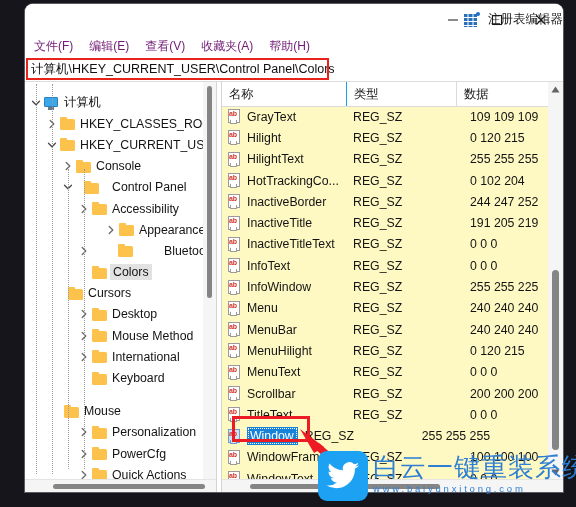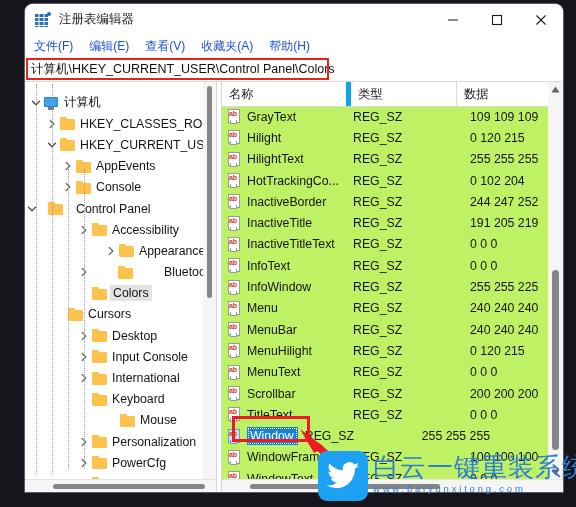--- a/index.html
+++ b/index.html
@@ -29,20 +29,21 @@
     overflow: hidden;
   }
 
   
   #titlebar {
     position: relative;
     height: 31px;
     background: #ffffff;
     display: flex;
     align-items: center;
+    justify-content: flex-end;
   }
   #app-icon {
     margin-left: 10px;
     width: 16px;
     height: 16px;
     position: relative;
     flex: 0 0 auto;
   }
   #app-icon .grid {
     position: absolute;
@@ -87,21 +88,21 @@
   
   #menubar {
     height: 22px;
     display: flex;
     align-items: center;
     padding-left: 9px;
     background: #ffffff;
   }
   .menu-item {
     font-size: 12px;
-    color: #1d4ed8;
+    color: #701a75;
     margin-right: 16px;
     white-space: nowrap;
     cursor: default;
   }
 
   
   #addrbar-wrap {
     position: relative;
     height: 24px;
     background: #ffffff;
@@ -262,42 +263,42 @@
     border-right: 1px solid #d4d4d4;
     height: 411px;
     flex: 0 0 auto;
   }
 
   
   #list-pane {
     position: relative;
     flex: 1 1 auto;
     height: 411px;
-    background: #bef264;
+    background: #fef9c3;
     overflow: hidden;
   }
   #list-header {
     position: relative;
     height: 24px;
     background: #ffffff;
     border-bottom: 1px solid #dadada;
     display: flex;
     align-items: center;
   }
   .hcell {
     font-size: 12.3px;
     color: #141414;
     padding-left: 7px;
     height: 24px;
     line-height: 24px;
     box-sizing: border-box;
     white-space: nowrap;
   }
   .hcell.name  { width: 124px; }
-  .hcell.type  { width: 110px; border-left: 5px solid #0ea5e9; }
+  .hcell.type  { width: 110px; border-left: 1px solid #0ea5e9; }
   .hcell.data  { width: 90px;  border-left: 1px solid #dadada; }
 
   #rows {
     position: absolute;
     left: 0; top: 24px;
     right: 0;
     width: 100%;
   }
   .row {
     position: relative;
@@ -566,35 +567,23 @@
             <div class="tnode" style="padding-left: 36px;">
               <div class="twisty">
                 <svg width="10" height="10" viewBox="0 0 10 10">
                   <polyline points="3.2,1.5 6.8,5 3.2,8.5" fill="none" stroke="#6a6a6a" stroke-width="1.3" stroke-linecap="round" stroke-linejoin="round"></polyline>
                 </svg>
               </div>
               <div class="tfolder">
                 <div class="tab"></div>
                 <div class="body"></div>
               </div>
-              <div class="tlabel">AppEvents</div>
-            </div>
-            <div class="tnode" style="padding-left: 36px;">
-              <div class="twisty">
-                <svg width="10" height="10" viewBox="0 0 10 10">
-                  <polyline points="3.2,1.5 6.8,5 3.2,8.5" fill="none" stroke="#6a6a6a" stroke-width="1.3" stroke-linecap="round" stroke-linejoin="round"></polyline>
-                </svg>
-              </div>
-              <div class="tfolder">
-                <div class="tab"></div>
-                <div class="body"></div>
-              </div>
               <div class="tlabel">Console</div>
             </div>
-            <div class="tnode" style=" gap: 8px;">
+            <div class="tnode" style="padding-left: 36px; gap: 8px;">
               <div class="twisty">
                 <svg width="10" height="10" viewBox="0 0 10 10">
                   <polyline points="1.5,3.2 5,6.8 8.5,3.2" fill="none" stroke="#4a4a4a" stroke-width="1.3" stroke-linecap="round" stroke-linejoin="round"></polyline>
                 </svg>
               </div>
               <div class="tfolder">
                 <div class="tab"></div>
                 <div class="body"></div>
               </div>
               <div class="tlabel">Control Panel</div>
@@ -666,21 +655,21 @@
             <div class="tnode" style="padding-left: 52px;">
               <div class="twisty">
                 <svg width="10" height="10" viewBox="0 0 10 10">
                   <polyline points="3.2,1.5 6.8,5 3.2,8.5" fill="none" stroke="#6a6a6a" stroke-width="1.3" stroke-linecap="round" stroke-linejoin="round"></polyline>
                 </svg>
               </div>
               <div class="tfolder">
                 <div class="tab"></div>
                 <div class="body"></div>
               </div>
-              <div class="tlabel">Input Console</div>
+              <div class="tlabel">Mouse Method</div>
             </div>
             <div class="tnode" style="padding-left: 52px;">
               <div class="twisty">
                 <svg width="10" height="10" viewBox="0 0 10 10">
                   <polyline points="3.2,1.5 6.8,5 3.2,8.5" fill="none" stroke="#6a6a6a" stroke-width="1.3" stroke-linecap="round" stroke-linejoin="round"></polyline>
                 </svg>
               </div>
               <div class="tfolder">
                 <div class="tab"></div>
                 <div class="body"></div>
@@ -688,21 +677,21 @@
               <div class="tlabel">International</div>
             </div>
             <div class="tnode" style="padding-left: 52px;">
               <div class="twisty"></div>
               <div class="tfolder">
                 <div class="tab"></div>
                 <div class="body"></div>
               </div>
               <div class="tlabel">Keyboard</div>
             </div>
-            <div class="tnode" style="padding-left: 80px;">
+            <div class="tnode" style="padding-left: 24px; margin-top: 12px;">
               <div class="twisty"></div>
               <div class="tfolder">
                 <div class="tab"></div>
                 <div class="body"></div>
               </div>
               <div class="tlabel">Mouse</div>
             </div>
             <div class="tnode" style="padding-left: 52px;">
               <div class="twisty">
                 <svg width="10" height="10" viewBox="0 0 10 10">

